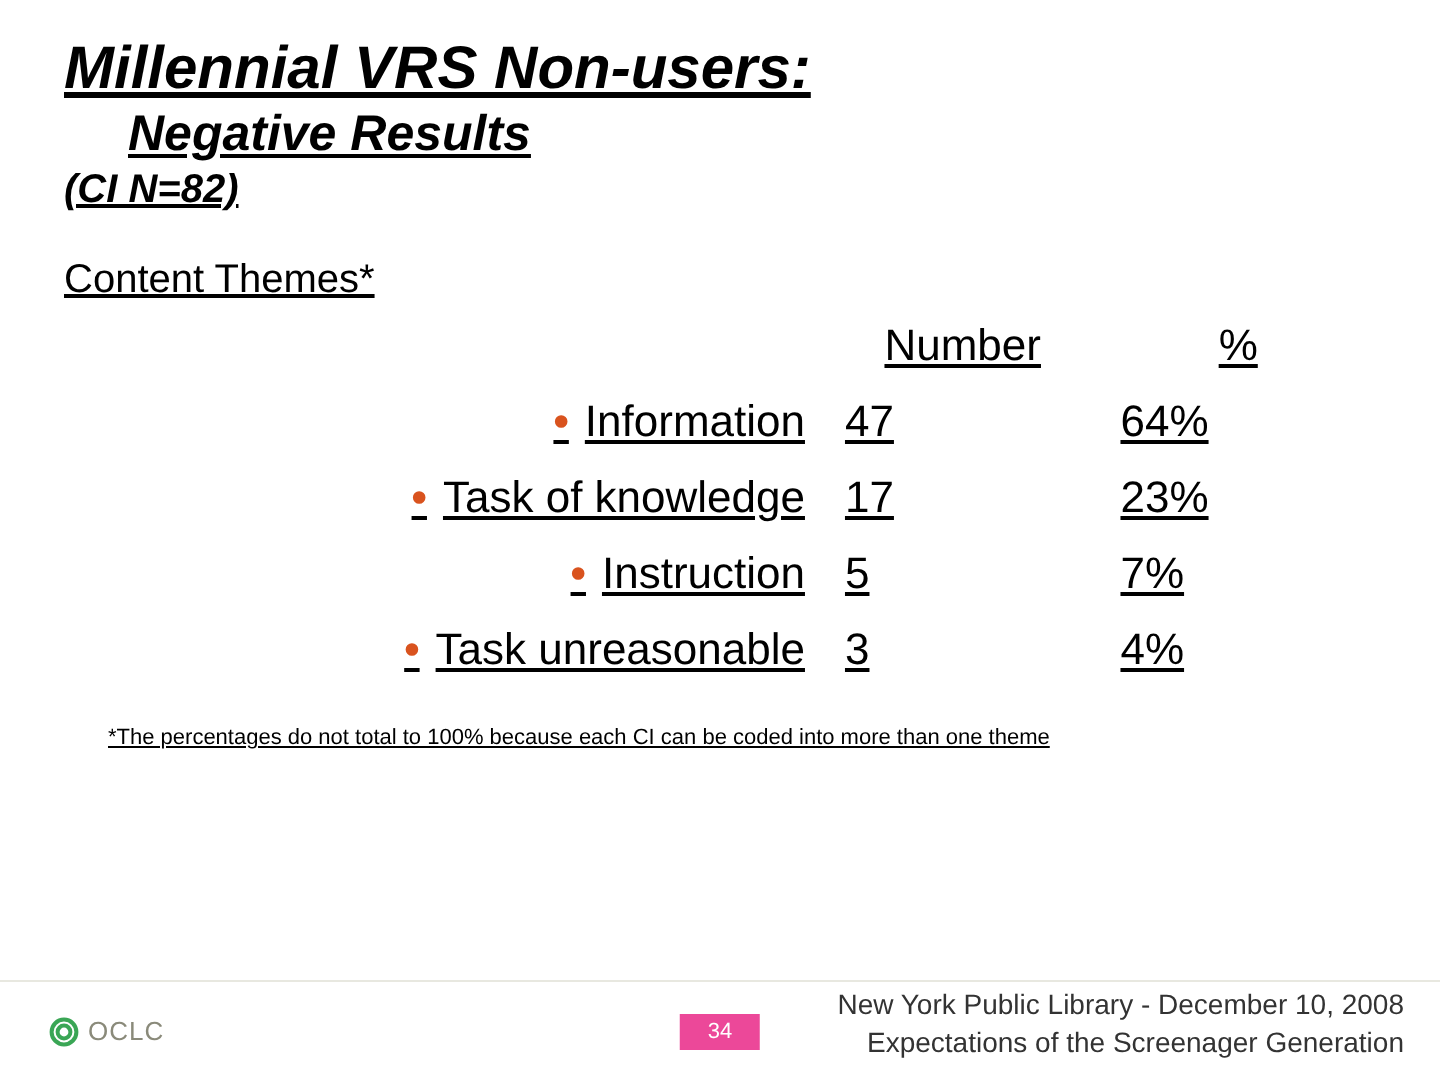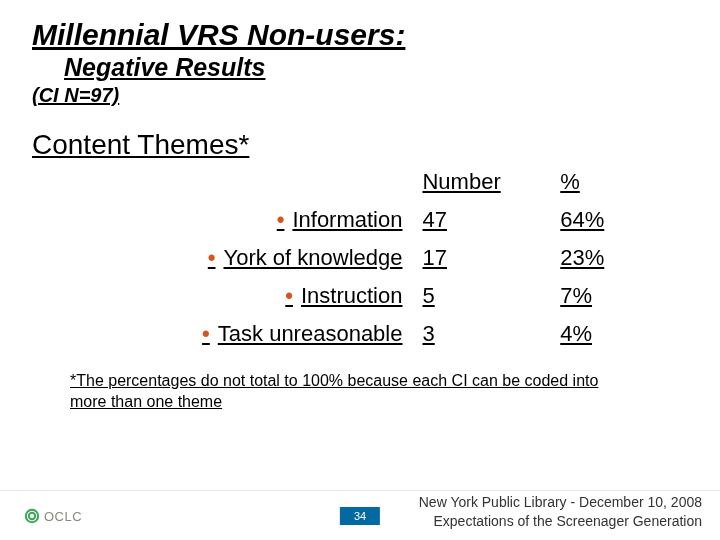--- a/index.html
+++ b/index.html
@@ -29,33 +29,33 @@
     margin-top: 2px;
     margin-left: 32px;
   }
   .ci {
     font-size: 20px;
     font-weight: bold;
     font-style: italic;
     margin-top: 2px;
   }
   .section {
-    font-size: 28px;
+    font-size: 20px;
     font-weight: normal;
     margin-top: 22px;
   }
   table {
     border-collapse: collapse;
     width: 100%;
     margin-top: 4px;
   }
   th {
     font-size: 22px;
     font-weight: normal;
-    text-align: left;
+    text-align: center;
     padding: 4px 10px 6px 10px;
   }
   th:first-child { text-align: left; }
   td {
     font-size: 22px;
     padding: 6px 10px;
   }
   td.label {
     text-align: right;
     padding-left: 10px;
@@ -63,51 +63,51 @@
   td.num, td.pct {
     padding-right: 40px;
   }
   td.pct { padding-right: 10px; }
   .bullet {
     color: #d9531e;
     font-weight: bold;
     margin-right: 8px;
   }
   .footnote {
-    font-size: 16px;
+    font-size: 11px;
     margin-top: 18px;
-    margin-left: 38px;
+    margin-left: 22px;
     max-width: 560px;
     line-height: 1.3;
   }
   .bottombar {
     position: absolute;
     bottom: 0;
     left: 0;
     right: 0;
     height: 50px;
     border-top: 1px solid #e8e8e0;
     display: flex;
     align-items: center;
   }
   .logo {
     display: flex;
-    align-items: flex-end;
+    align-items: center;
     gap: 4px;
     margin-left: 24px;
     color: #8a8a7a;
     font-size: 13px;
     letter-spacing: 0.5px;
   }
   .logo svg { display: block; }
   .pagenum {
     position: absolute;
     left: 50%;
     transform: translateX(-50%);
-    background: #0369a1;
+    background: #ec4899;
     color: #fff;
     font-size: 11px;
     padding: 3px 14px;
   }
   .credits {
     position: absolute;
     right: 18px;
     bottom: 8px;
     text-align: right;
     font-size: 14px;
@@ -115,39 +115,39 @@
     line-height: 1.4;
   }
   tbody td { vertical-align: top; }
 </style>
 </head>
 <body>
 
 <div class="slide">
   <div class="title">Millennial VRS Non-users:</div>
   <div class="subtitle">Negative Results</div>
-  <div class="ci">(CI N=97)</div>
+  <div class="ci">(CI N=82)</div>
   <div class="section">Content Themes*</div>
 
   <table>
     <thead>
       <tr>
         <th style="width:58%"></th>
         <th style="width:21%">Number</th>
         <th style="width:21%">%</th>
       </tr>
     </thead>
     <tbody>
       <tr>
         <td class="label"><span class="bullet">•</span><span>Information</span></td>
         <td class="num">47</td>
         <td class="pct">64%</td>
       </tr>
       <tr>
-        <td class="label"><span class="bullet">•</span><span>York of knowledge</span></td>
+        <td class="label"><span class="bullet">•</span><span>Task of knowledge</span></td>
         <td class="num">17</td>
         <td class="pct">23%</td>
       </tr>
       <tr>
         <td class="label"><span class="bullet">•</span><span>Instruction</span></td>
         <td class="num">5</td>
         <td class="pct">7%</td>
       </tr>
       <tr>
         <td class="label"><span class="bullet">•</span><span>Task unreasonable</span></td>

